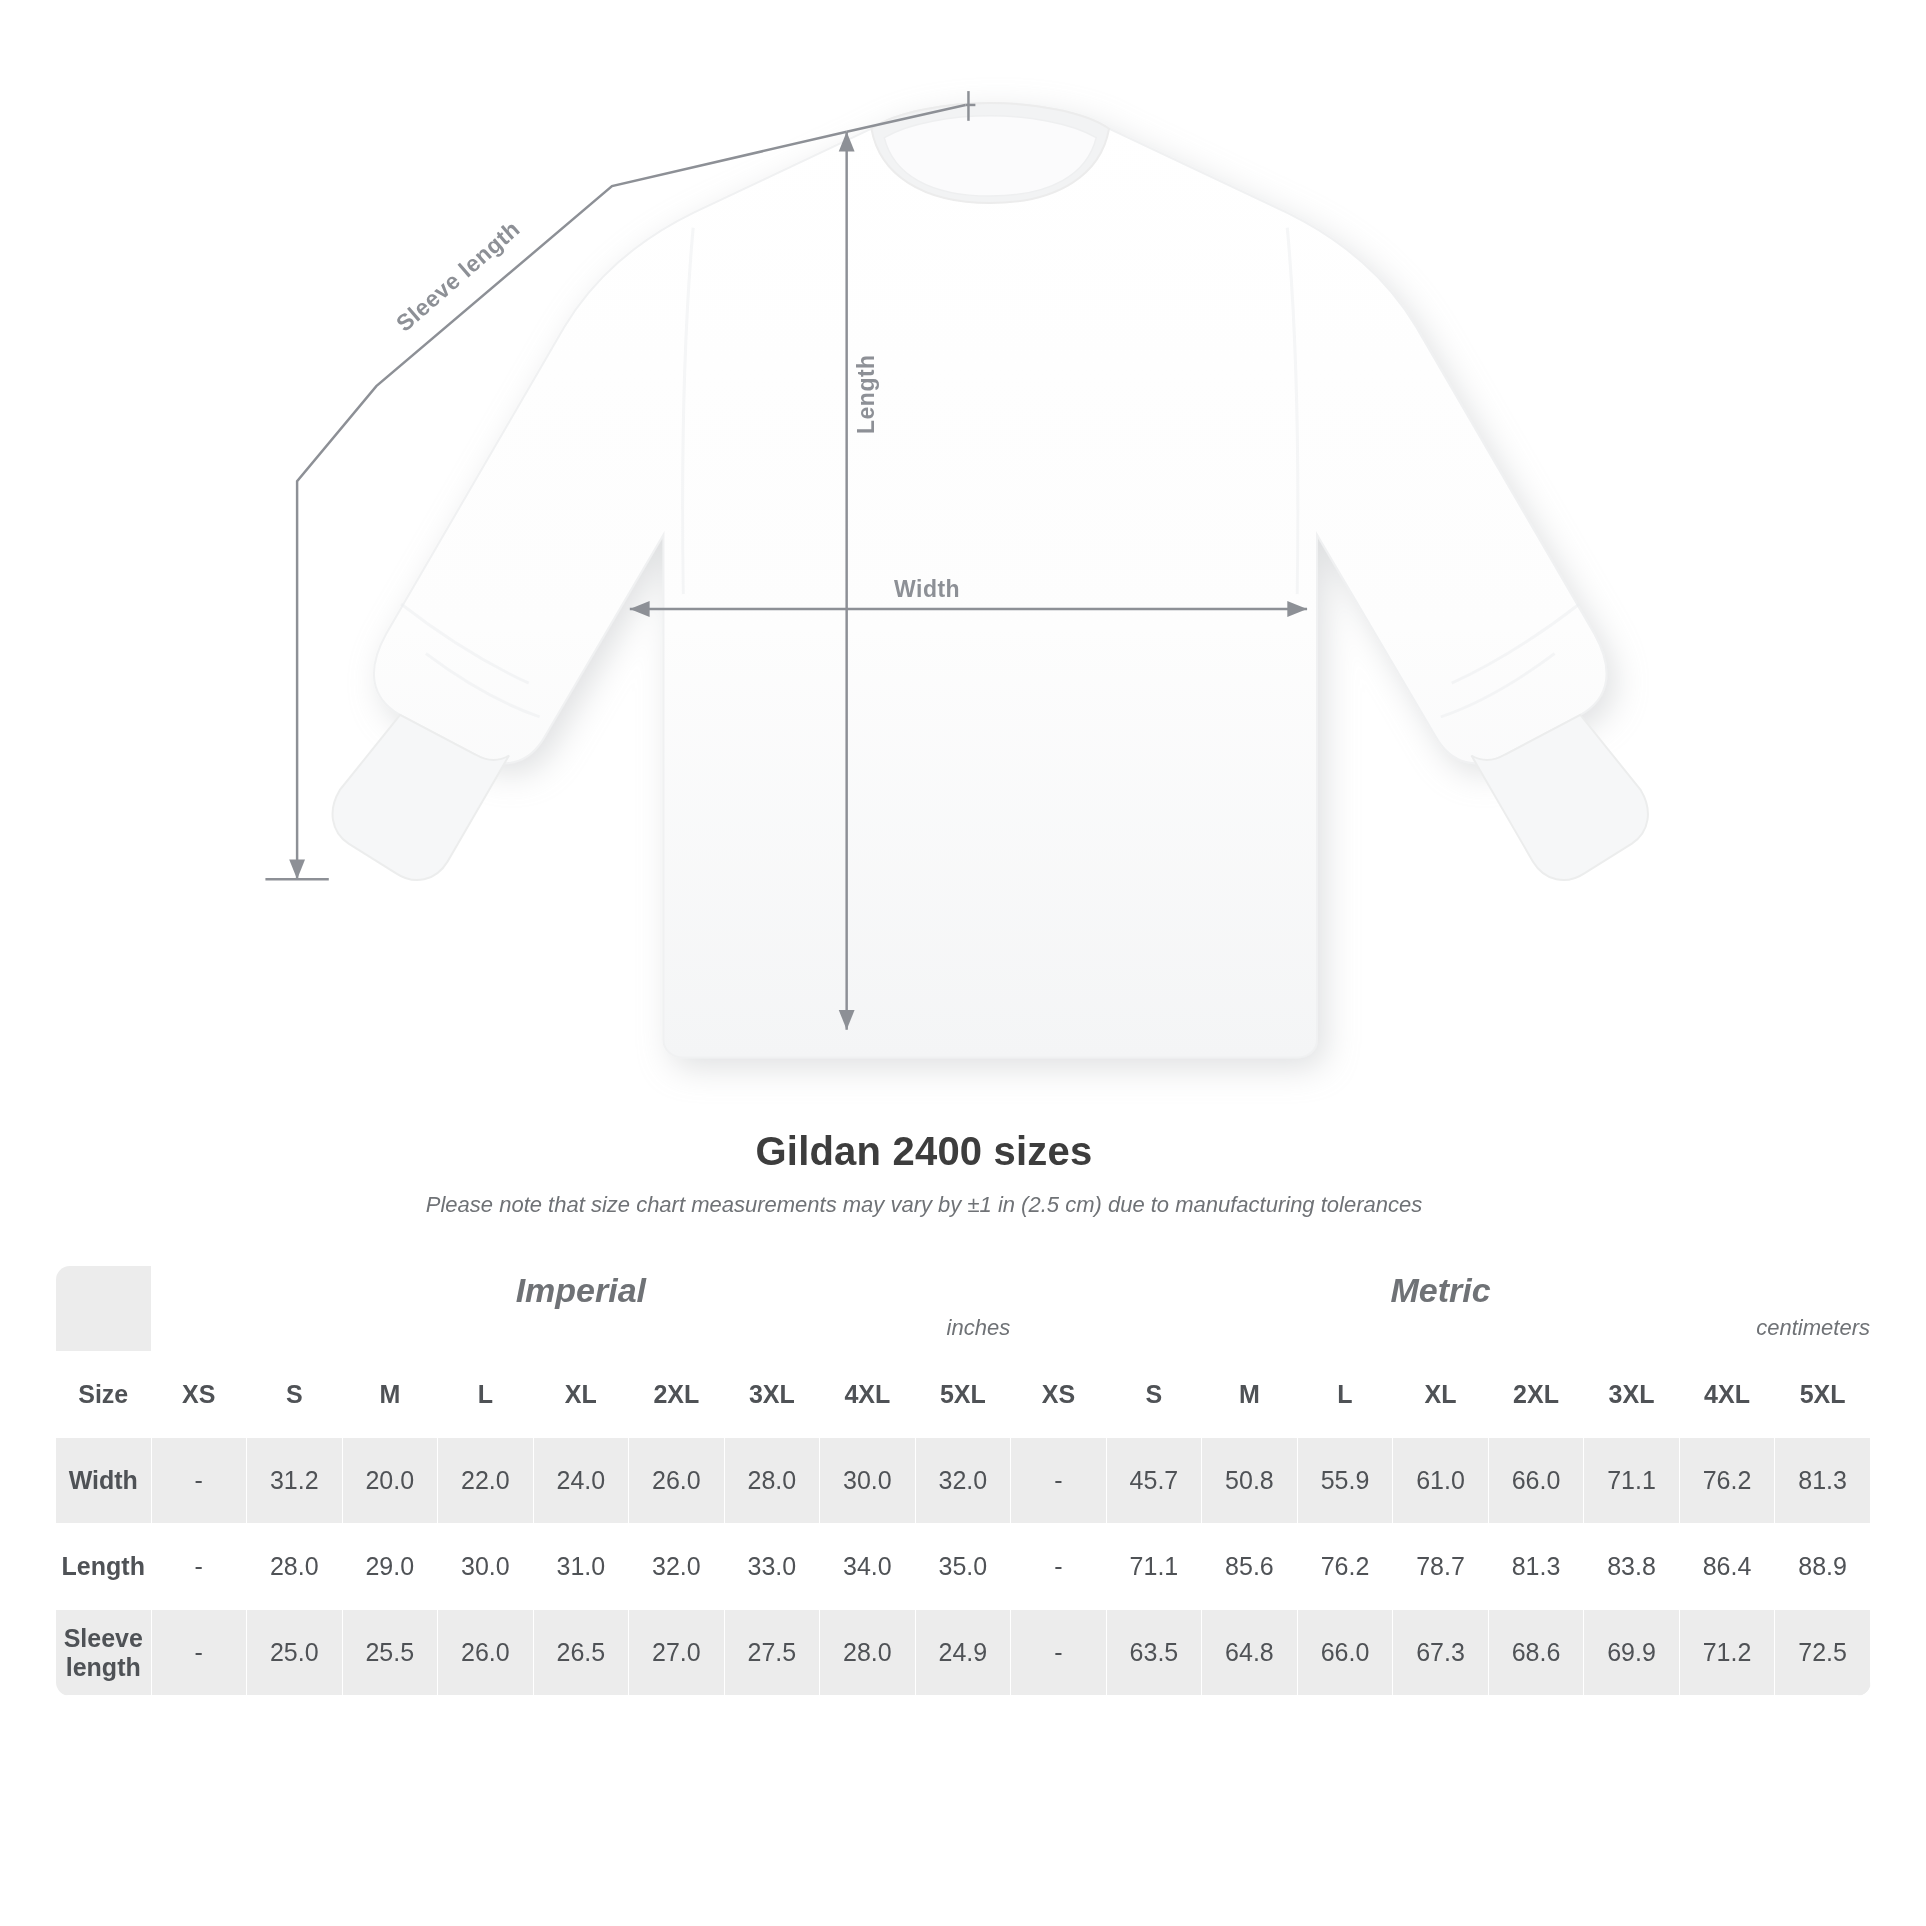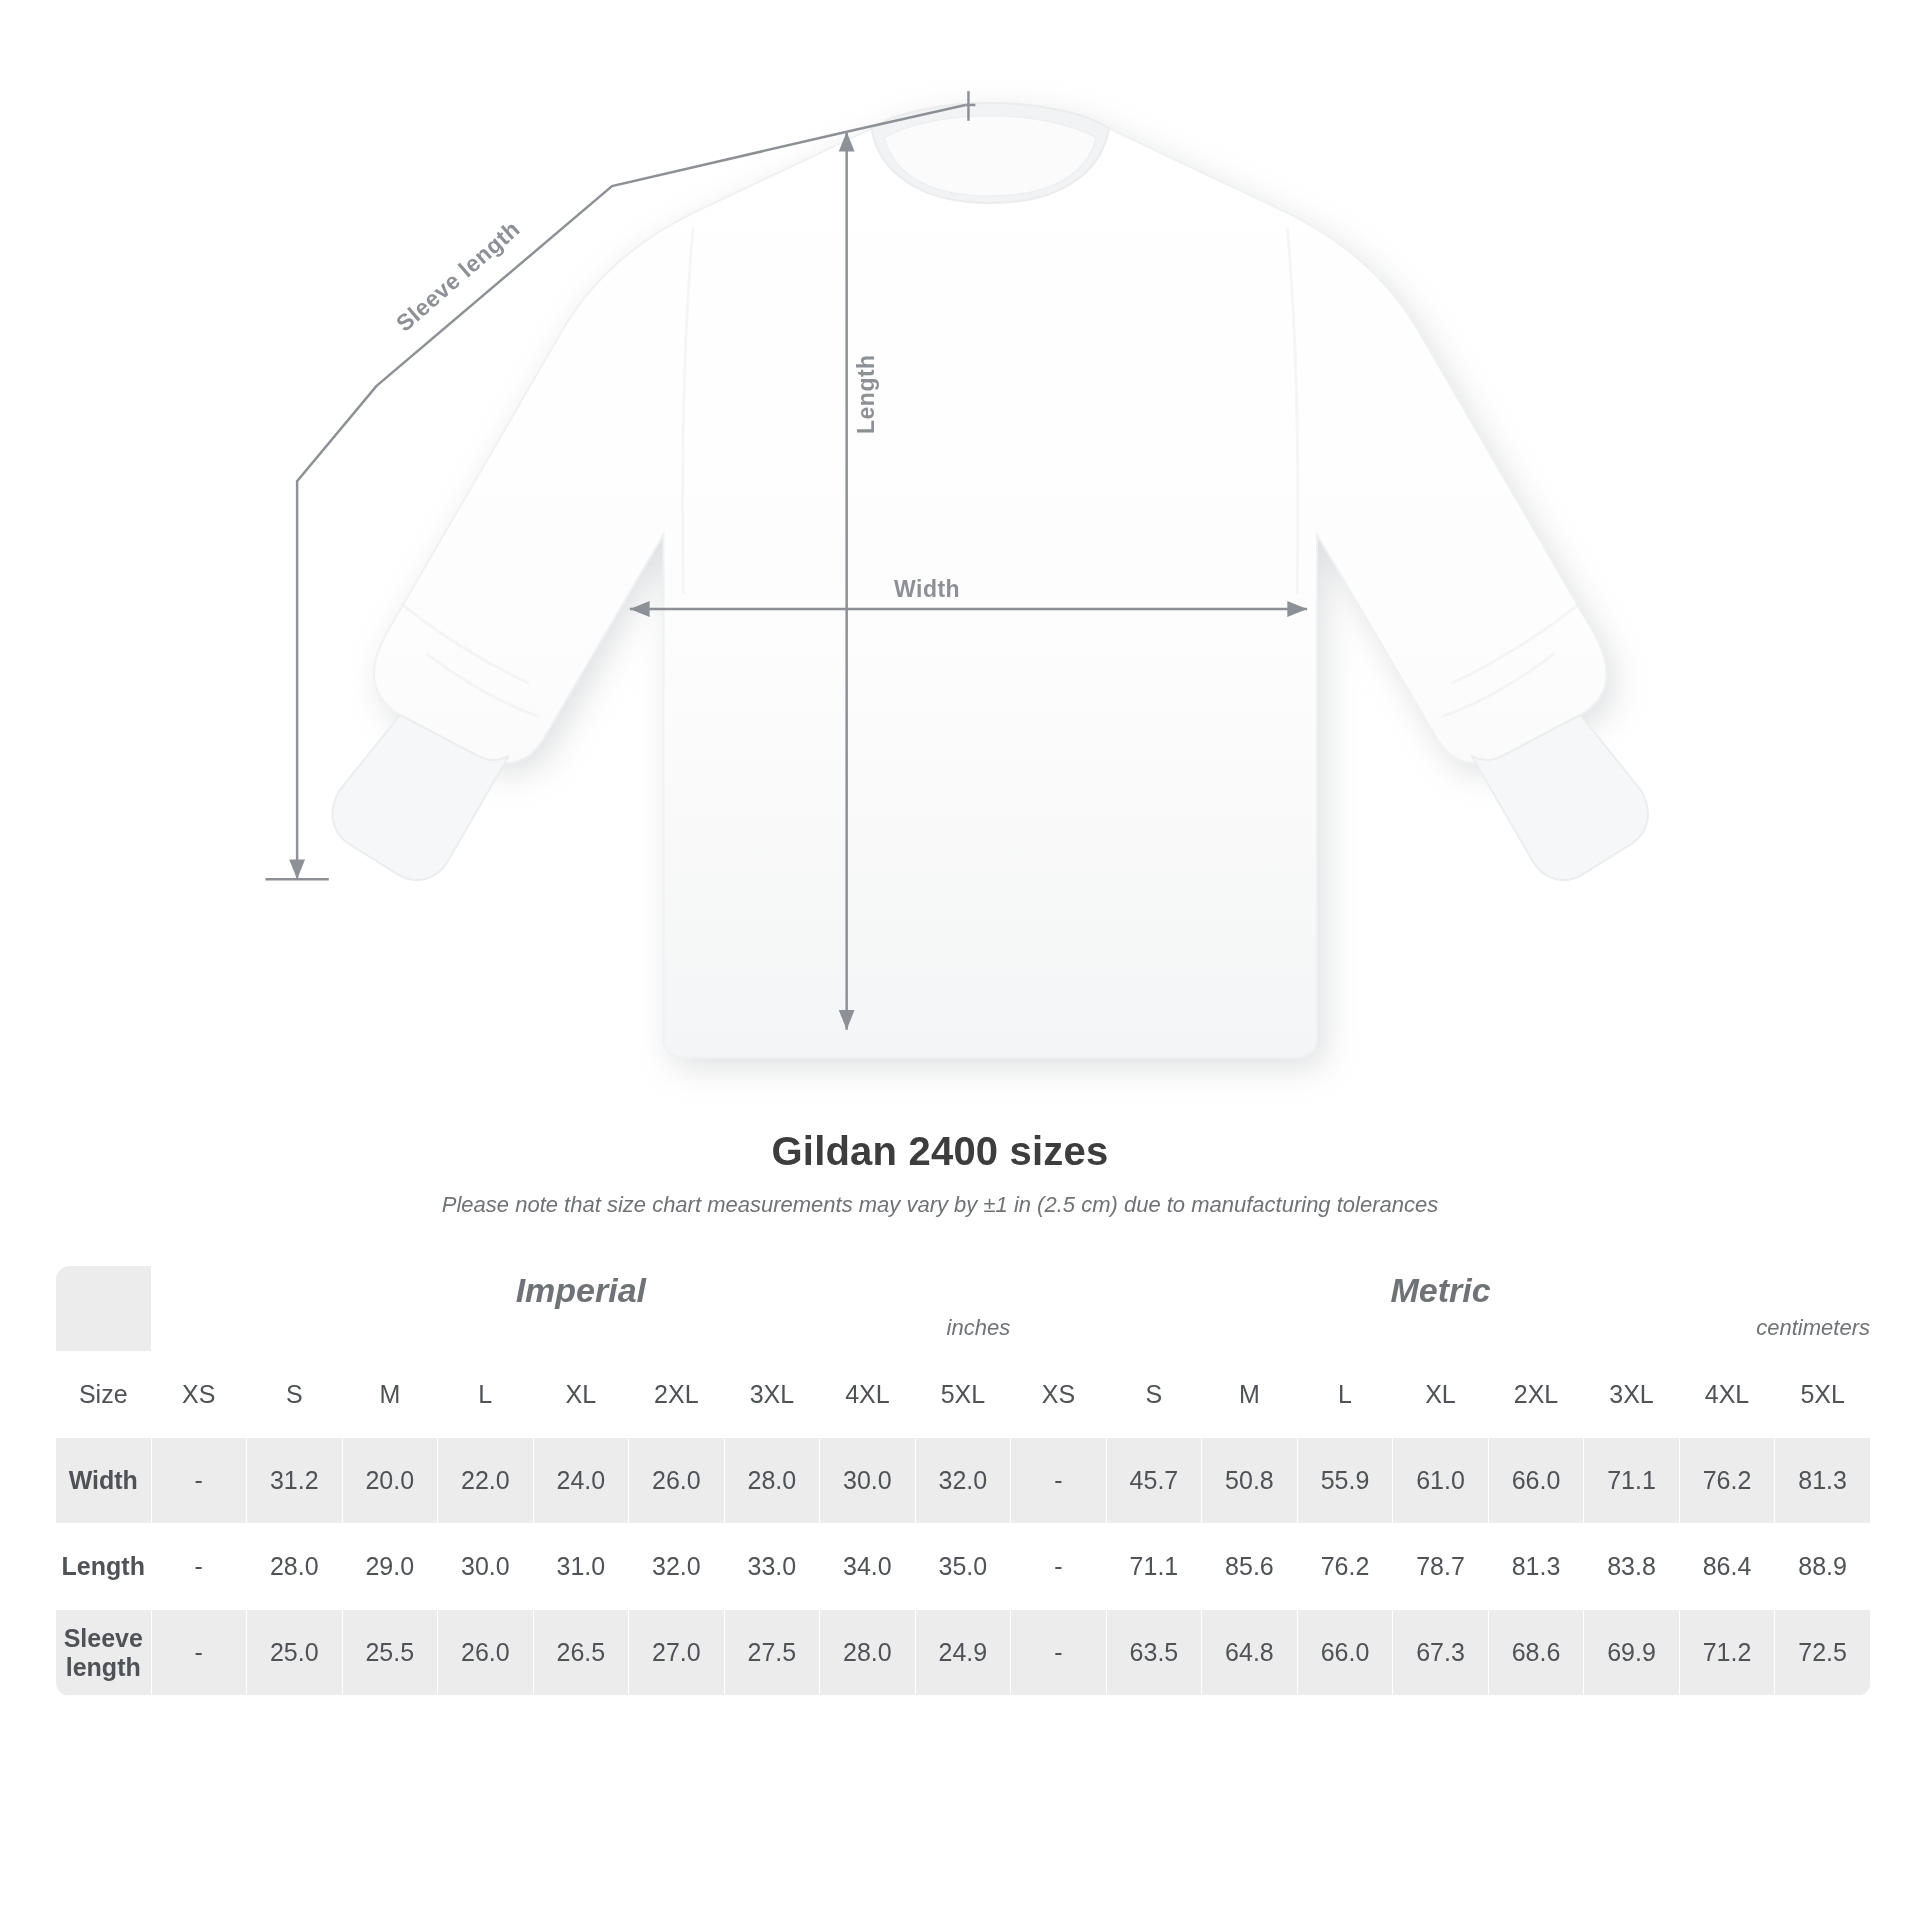--- a/index.html
+++ b/index.html
@@ -54,21 +54,21 @@
     left: 391px;
     top: 317px;
     transform: rotate(-41deg);
     transform-origin: left top;
   }
 
   
   .title-block {
     position: absolute;
     top: 1129px;
-    left: 16px;
+    left: 0;
     width: 1848px;
     text-align: center;
   }
   .chart-title {
     font-size: 40px;
     font-weight: bold;
     color: #3d3d3d;
     margin: 0 0 18px 0;
     letter-spacing: 0.2px;
   }
@@ -119,21 +119,21 @@
   }
   .unit-sub {
     font-size: 22px;
     font-style: italic;
     color: #6f7276;
     line-height: 1.6;
     text-align: right;
   }
   .size-head td {
     background: #ffffff;
-    font-weight: normal;
+    font-weight: bold;
     color: #53565a;
     font-size: 26px;
     height: 91px;
   }
   .row-label {
     font-weight: bold;
     color: #53565a;
     font-size: 26px;
   }
   tr.shaded td {

